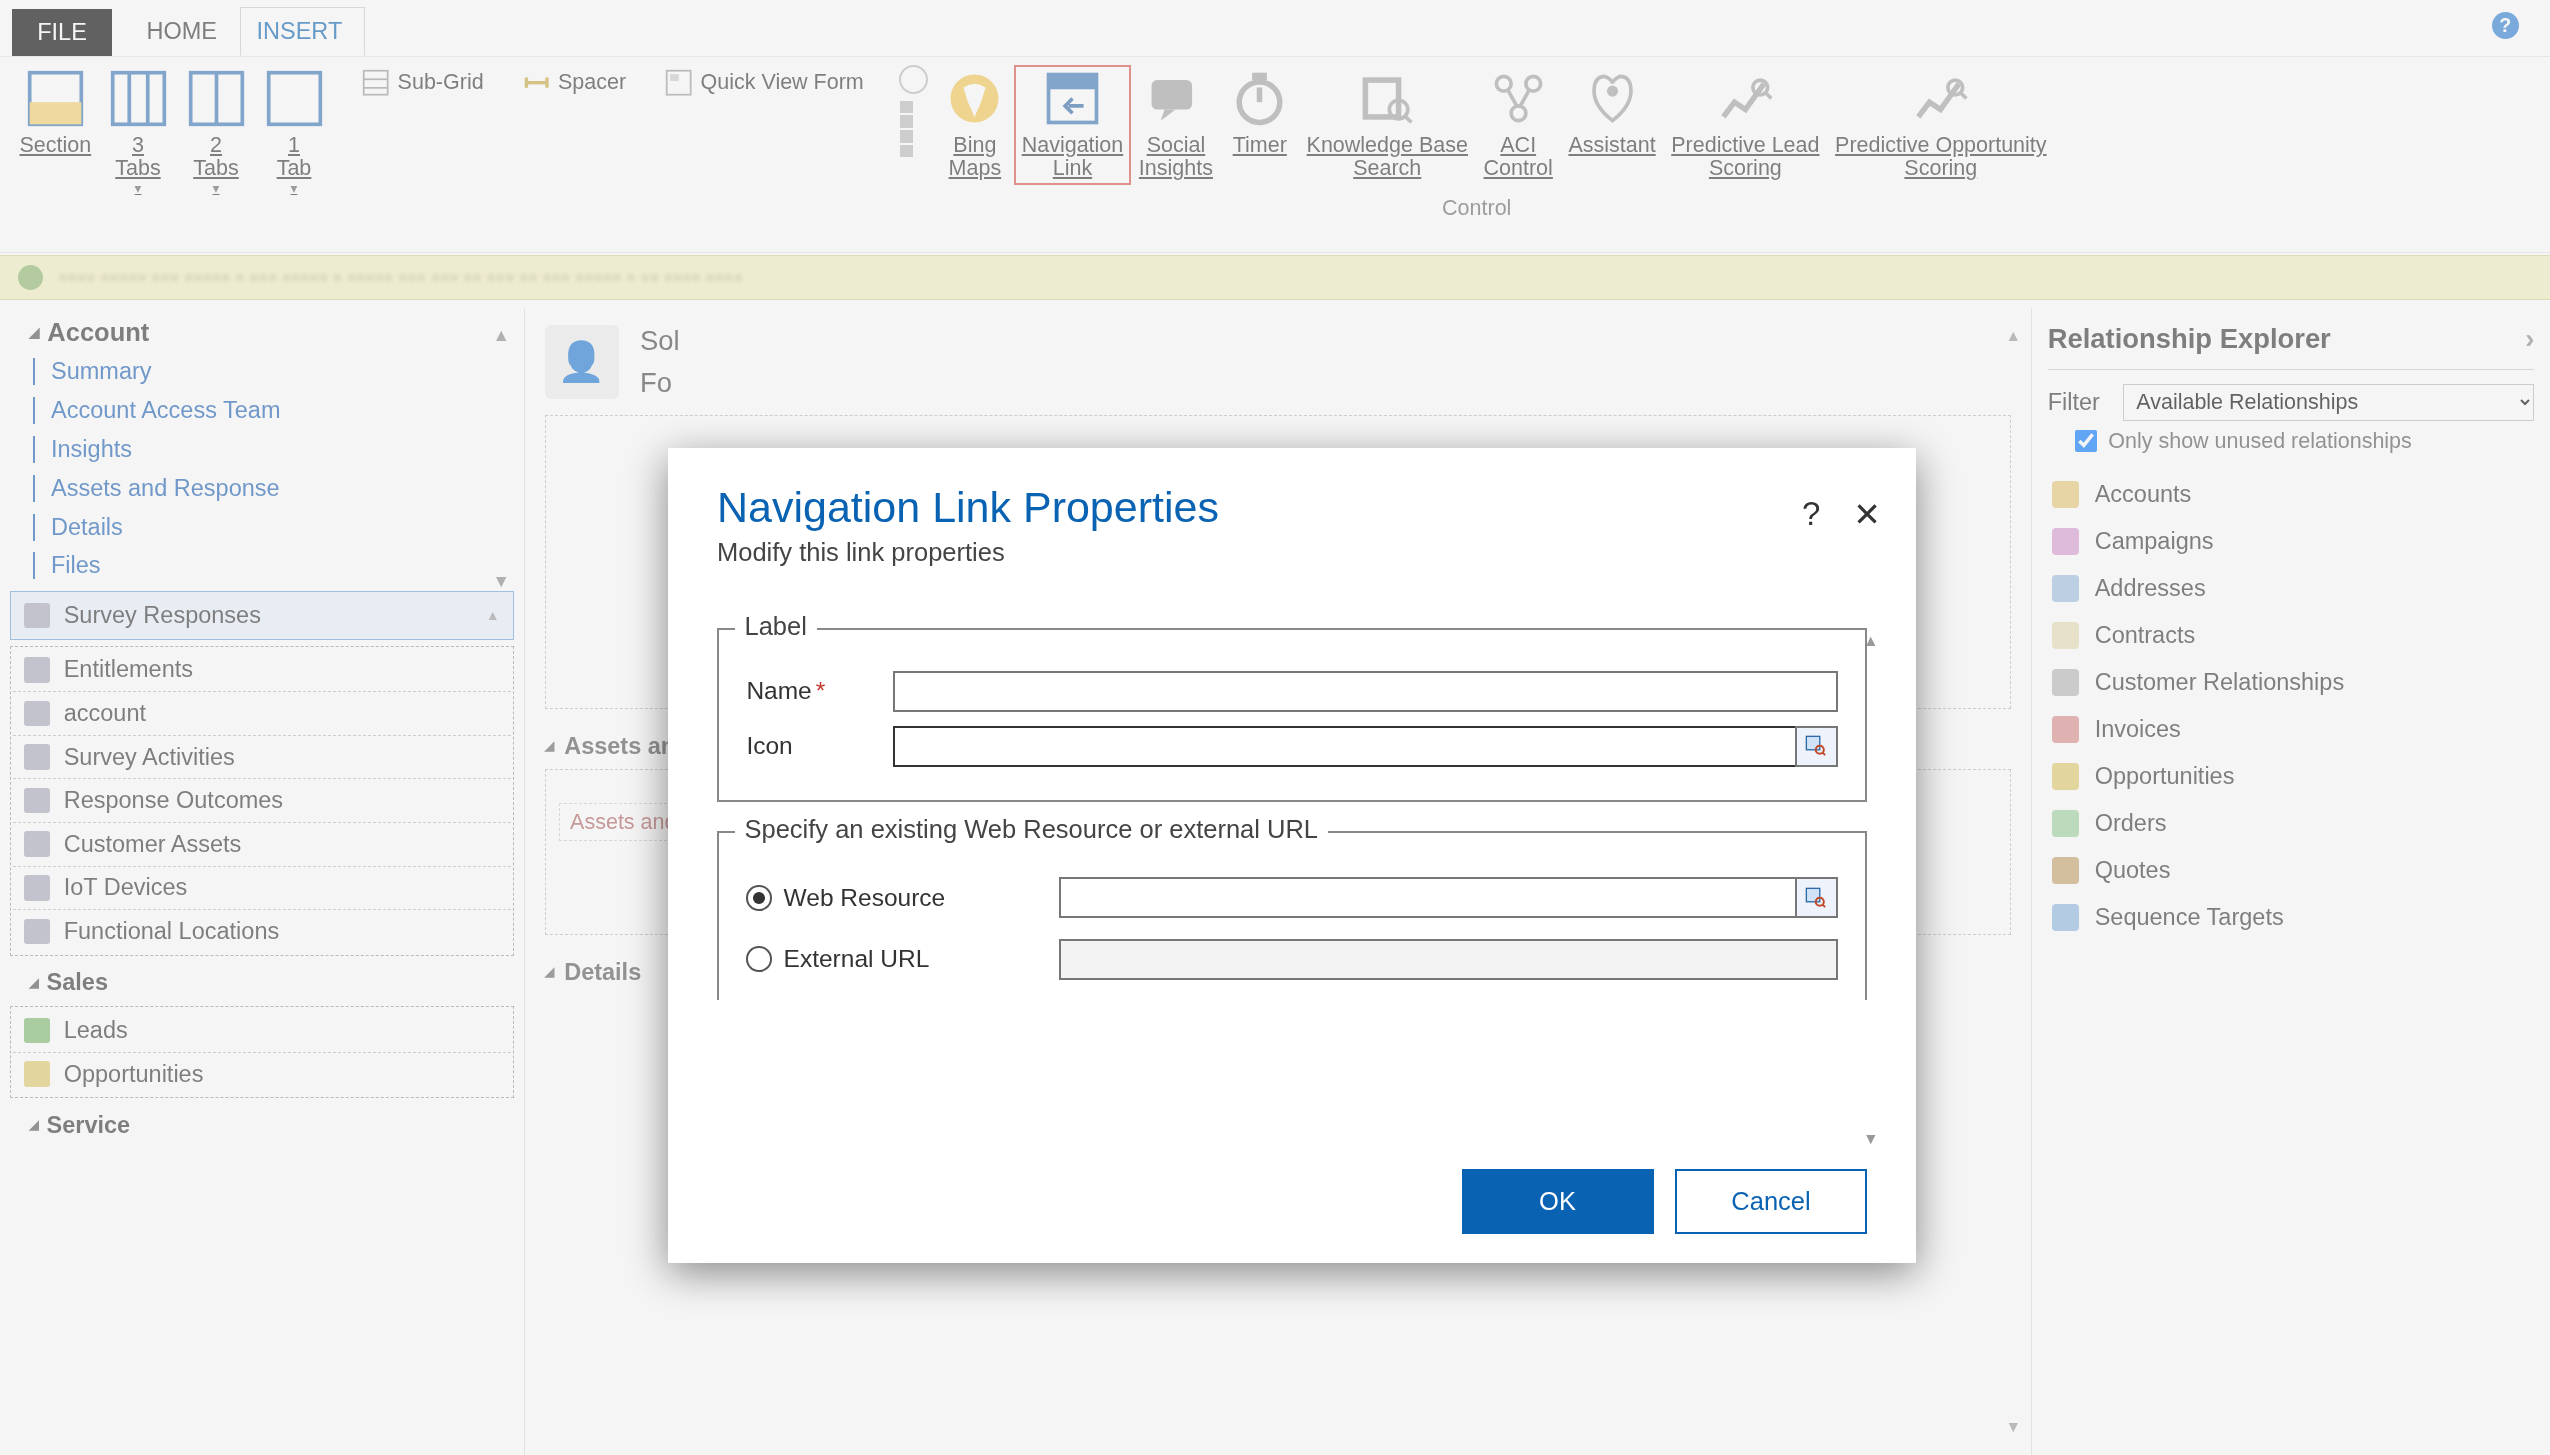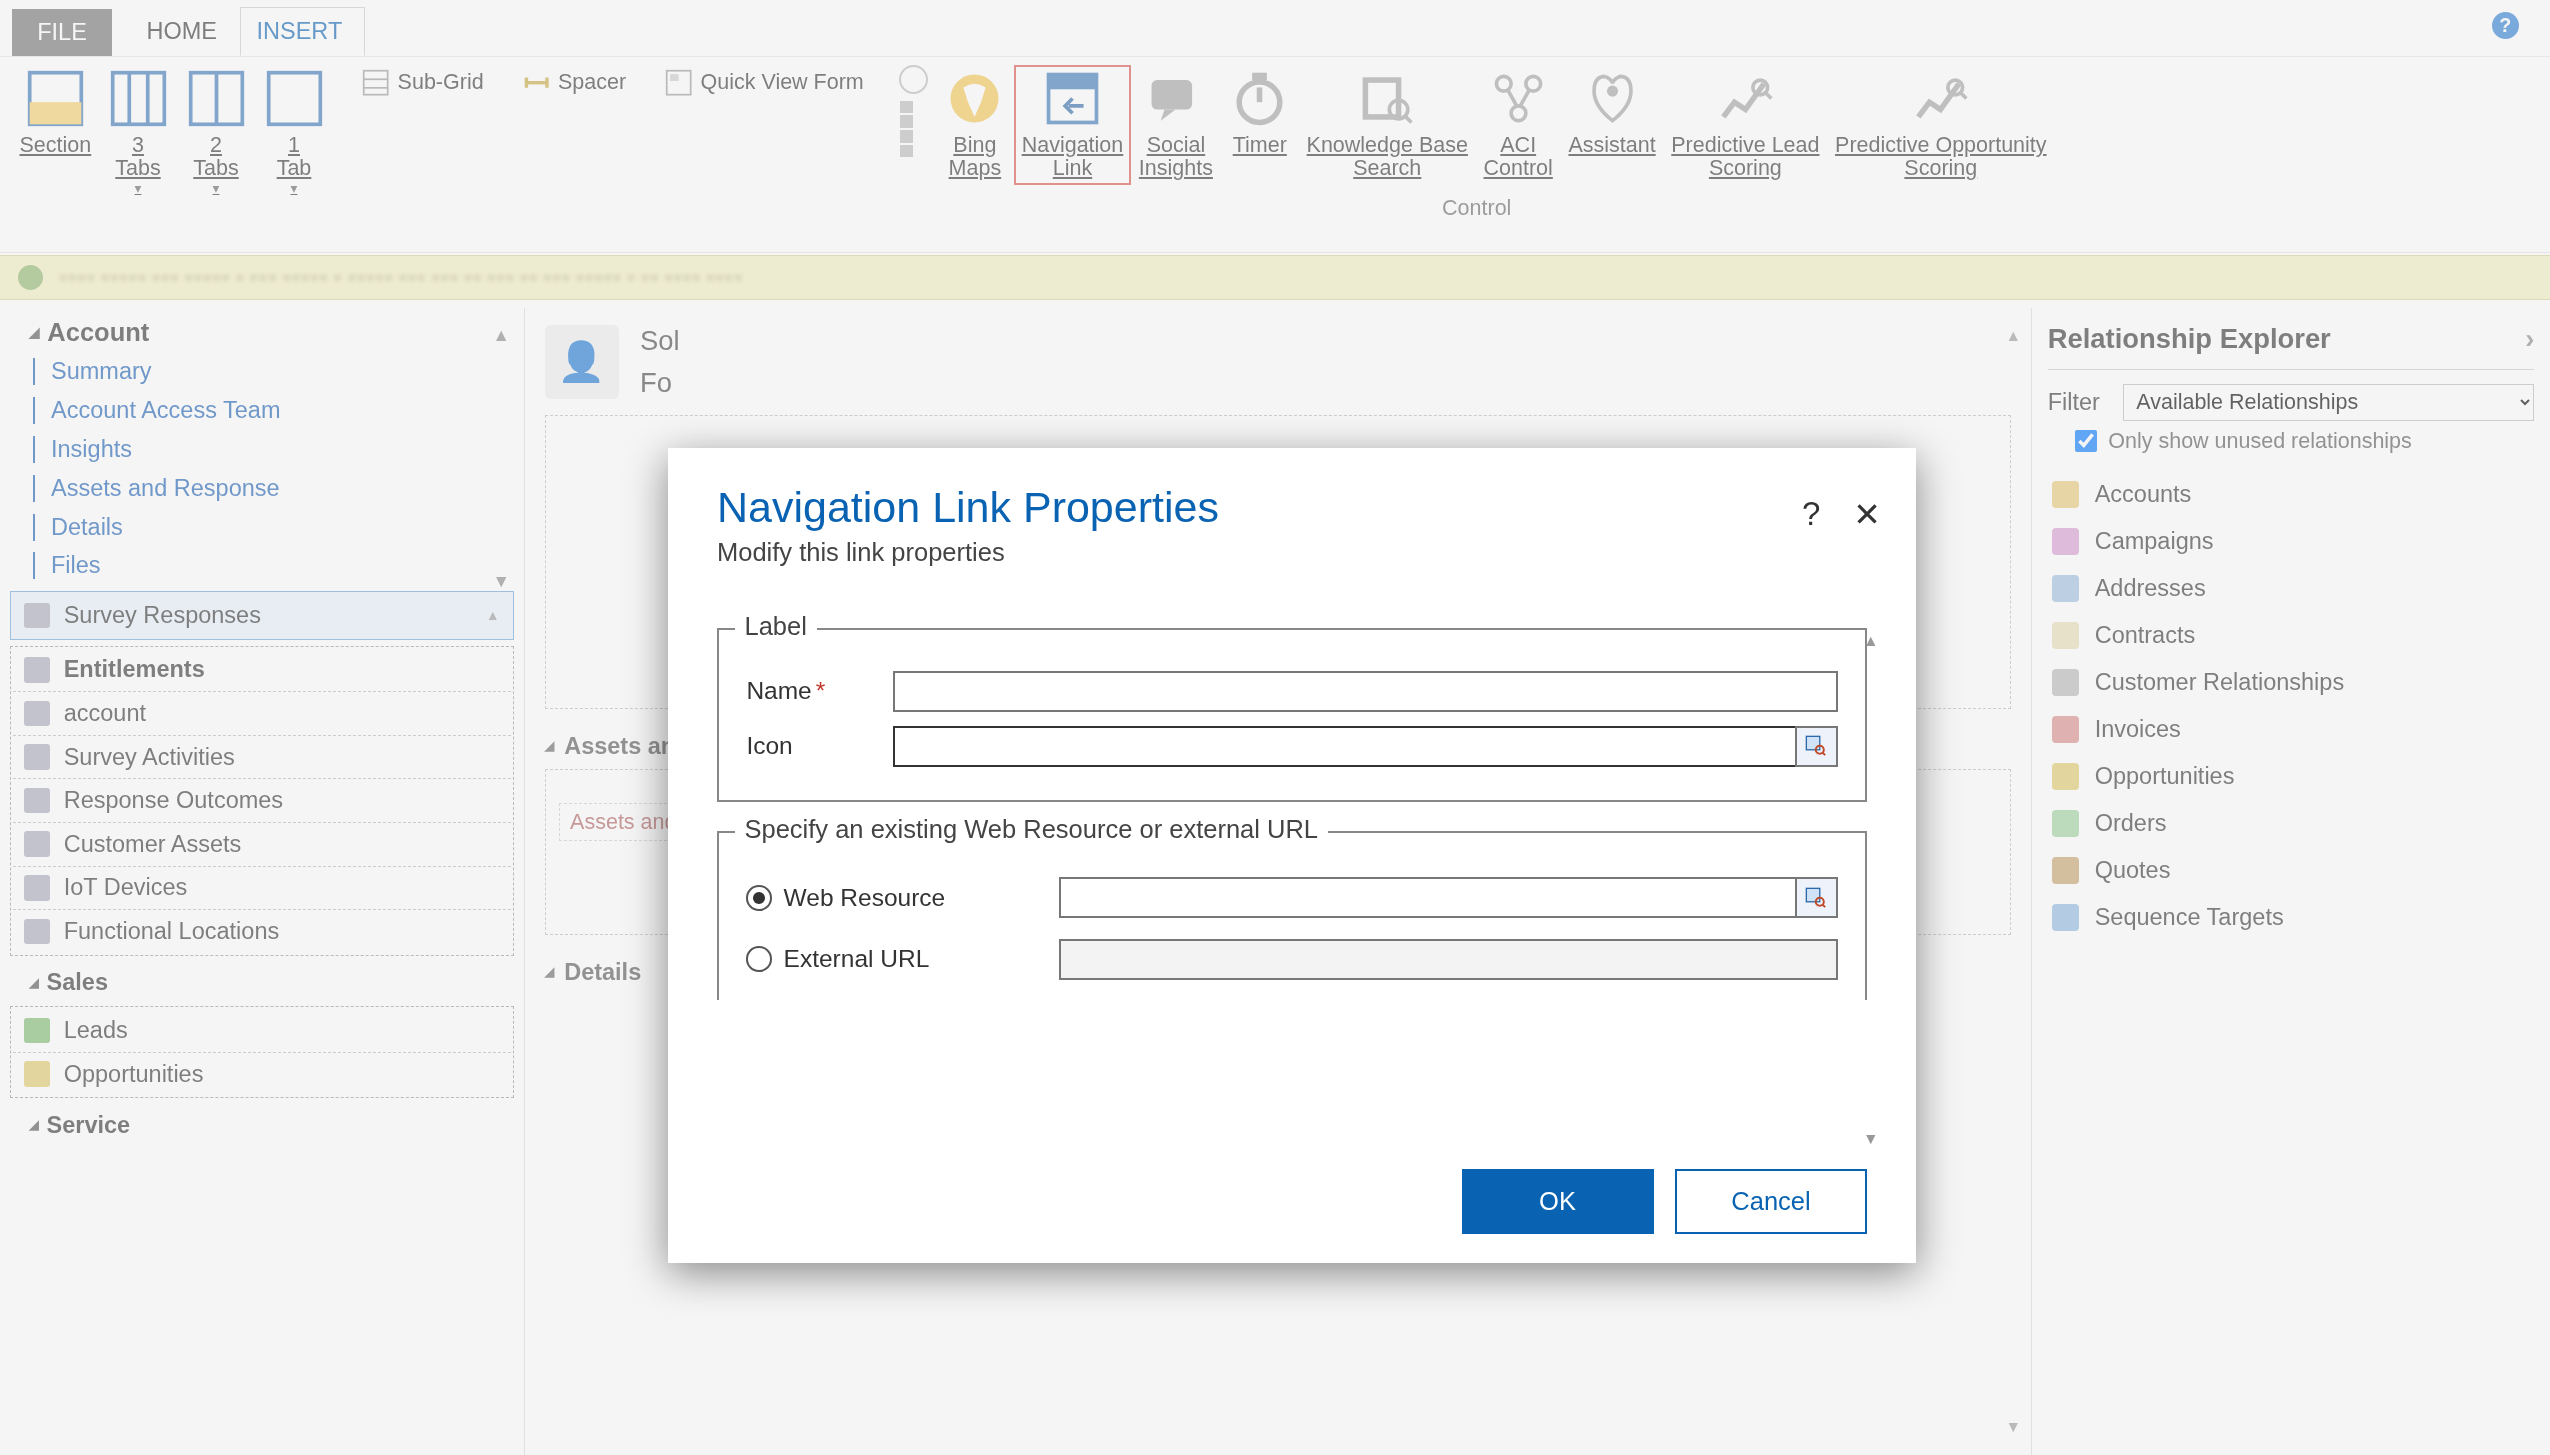--- a/index.html
+++ b/index.html
@@ -22,21 +22,21 @@
 
 .tabstrip {
   display: flex;
   align-items: flex-end;
   height: 57px;
   border-bottom: 1px solid #e6e6e6;
   padding-left: 11.7px;
   position: relative;
 }
 .tab-file {
-  background: #737373;
+  background: #000000;
   color: #fff;
   padding: 9.8px 25.5px;
   font-size: 23.5px;
   font-weight: 400;
   margin-right: 11.7px;
 }
 .tab-item {
   padding: 9.8px 21.5px;
   font-size: 23.5px;
   color: #333;
@@ -407,21 +407,21 @@
       </div>
 
     <div class="navsection sel">
       <div class="nav-item" style="border-top:none;">
           <span class="nicon"></span>
           <span>Survey Responses</span>
           <span style="margin-left:auto;color:#999;font-size:13.7px">▲</span>
         </div>
     </div>
     <div class="navsection">
-      <div class="nav-item" style="border-top:none;font-weight:bold;">
+      <div class="nav-item" style="border-top:none;">
           <span class="nicon"></span>
           <span>Entitlements</span>
         </div>
       <div class="nav-item">
           <span class="nicon"></span>
           <span>account</span>
         </div>
       <div class="nav-item">
           <span class="nicon"></span>
           <span>Survey Activities</span>

